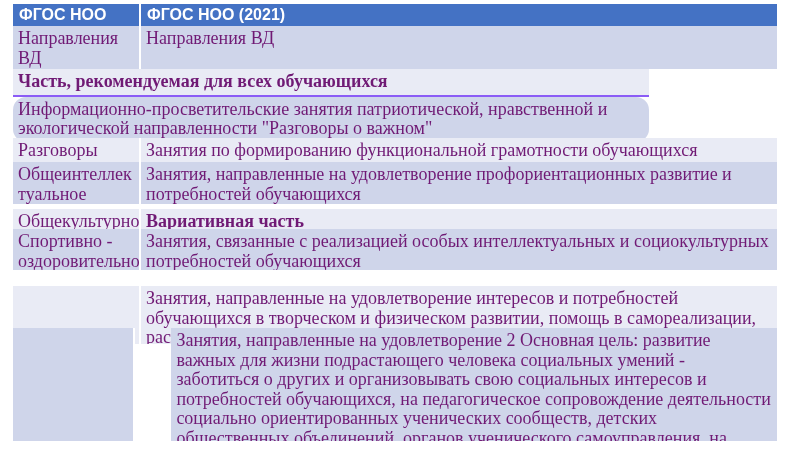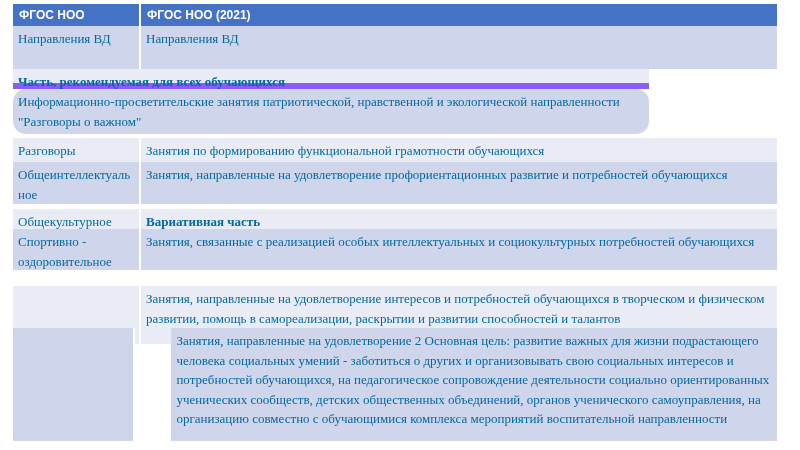--- a/index.html
+++ b/index.html
@@ -1,22 +1,22 @@
 <!DOCTYPE html>
 <html><head>
 <meta charset="utf-8">
 <style>
   html, body { margin: 0; padding: 0; }
   body { width: 800px; height: 450px; background: #ffffff; position: relative; overflow: hidden; }
   .tbl { position: absolute; left: 13px; top: 4px; width: 764px; }
   .row { position: absolute; left: 0; width: 764px; display: flex; }
-  .cell { box-sizing: border-box; font-family: "Liberation Serif", serif; font-size: 13px; line-height: 19.5px; color: #0369a1; padding: 3px 5px; overflow: hidden; }
+  .cell { box-sizing: border-box; font-family: "Liberation Serif", serif; font-size: 18px; line-height: 19.5px; color: #701a75; padding: 3px 5px; overflow: hidden; }
   .c1 { width: 128px; border-right: 2px solid #ffffff; }
   .c2 { width: 636px; }
-  .hdr .cell { background: #4472c4; color: #ffffff; font-family: "Liberation Sans", sans-serif; font-weight: bold; font-size: 12px; line-height: 16px; padding: 3px 6px; }
+  .hdr .cell { background: #4472c4; color: #ffffff; font-family: "Liberation Sans", sans-serif; font-weight: bold; font-size: 16px; line-height: 16px; padding: 3px 6px; }
   .dark { background: #cfd5ea; }
   .light { background: #e9ebf5; }
   .bold { font-weight: bold; }
   .sep { border-bottom: 2px solid #ffffff; }
   .split { display: flex; flex-direction: column; padding: 0; }
   .split > div { box-sizing: border-box; padding: 3px 5px; }
 </style>
 </head>
 <body>
 
@@ -27,21 +27,21 @@
     <div class="cell c2">ФГОС  НОО (2021)</div>
   </div>
 
   <div class="row sep" style="top:22px; height:43px;">
     <div class="cell c1 dark">Направления ВД</div>
     <div class="cell c2 dark">Направления ВД</div>
   </div>
 
   <div class="row sep" style="top:65px; height:69px;">
     <div class="cell c2 split">
-      <div class="light bold" style="height:20px; border-bottom:6px solid #8b5cf6;">Часть, рекомендуемая для всех обучающихся</div>
+      <div class="light bold" style="height:28px; border-bottom:2px solid #8b5cf6;">Часть, рекомендуемая для всех обучающихся</div>
       <div class="dark" style="height:45px;border-radius:13px;">Информационно-просветительские занятия патриотической, нравственной и экологической направленности "Разговоры о важном"</div>
     </div>
   </div>
 
   <div class="row sep" style="top:134px; height:24px;">
     <div class="cell c1 light">Разговоры</div>
     <div class="cell c2 light">Занятия по формированию функциональной грамотности обучающихся</div>
   </div>
 
   <div class="row sep" style="top:158px; height:42px;">

